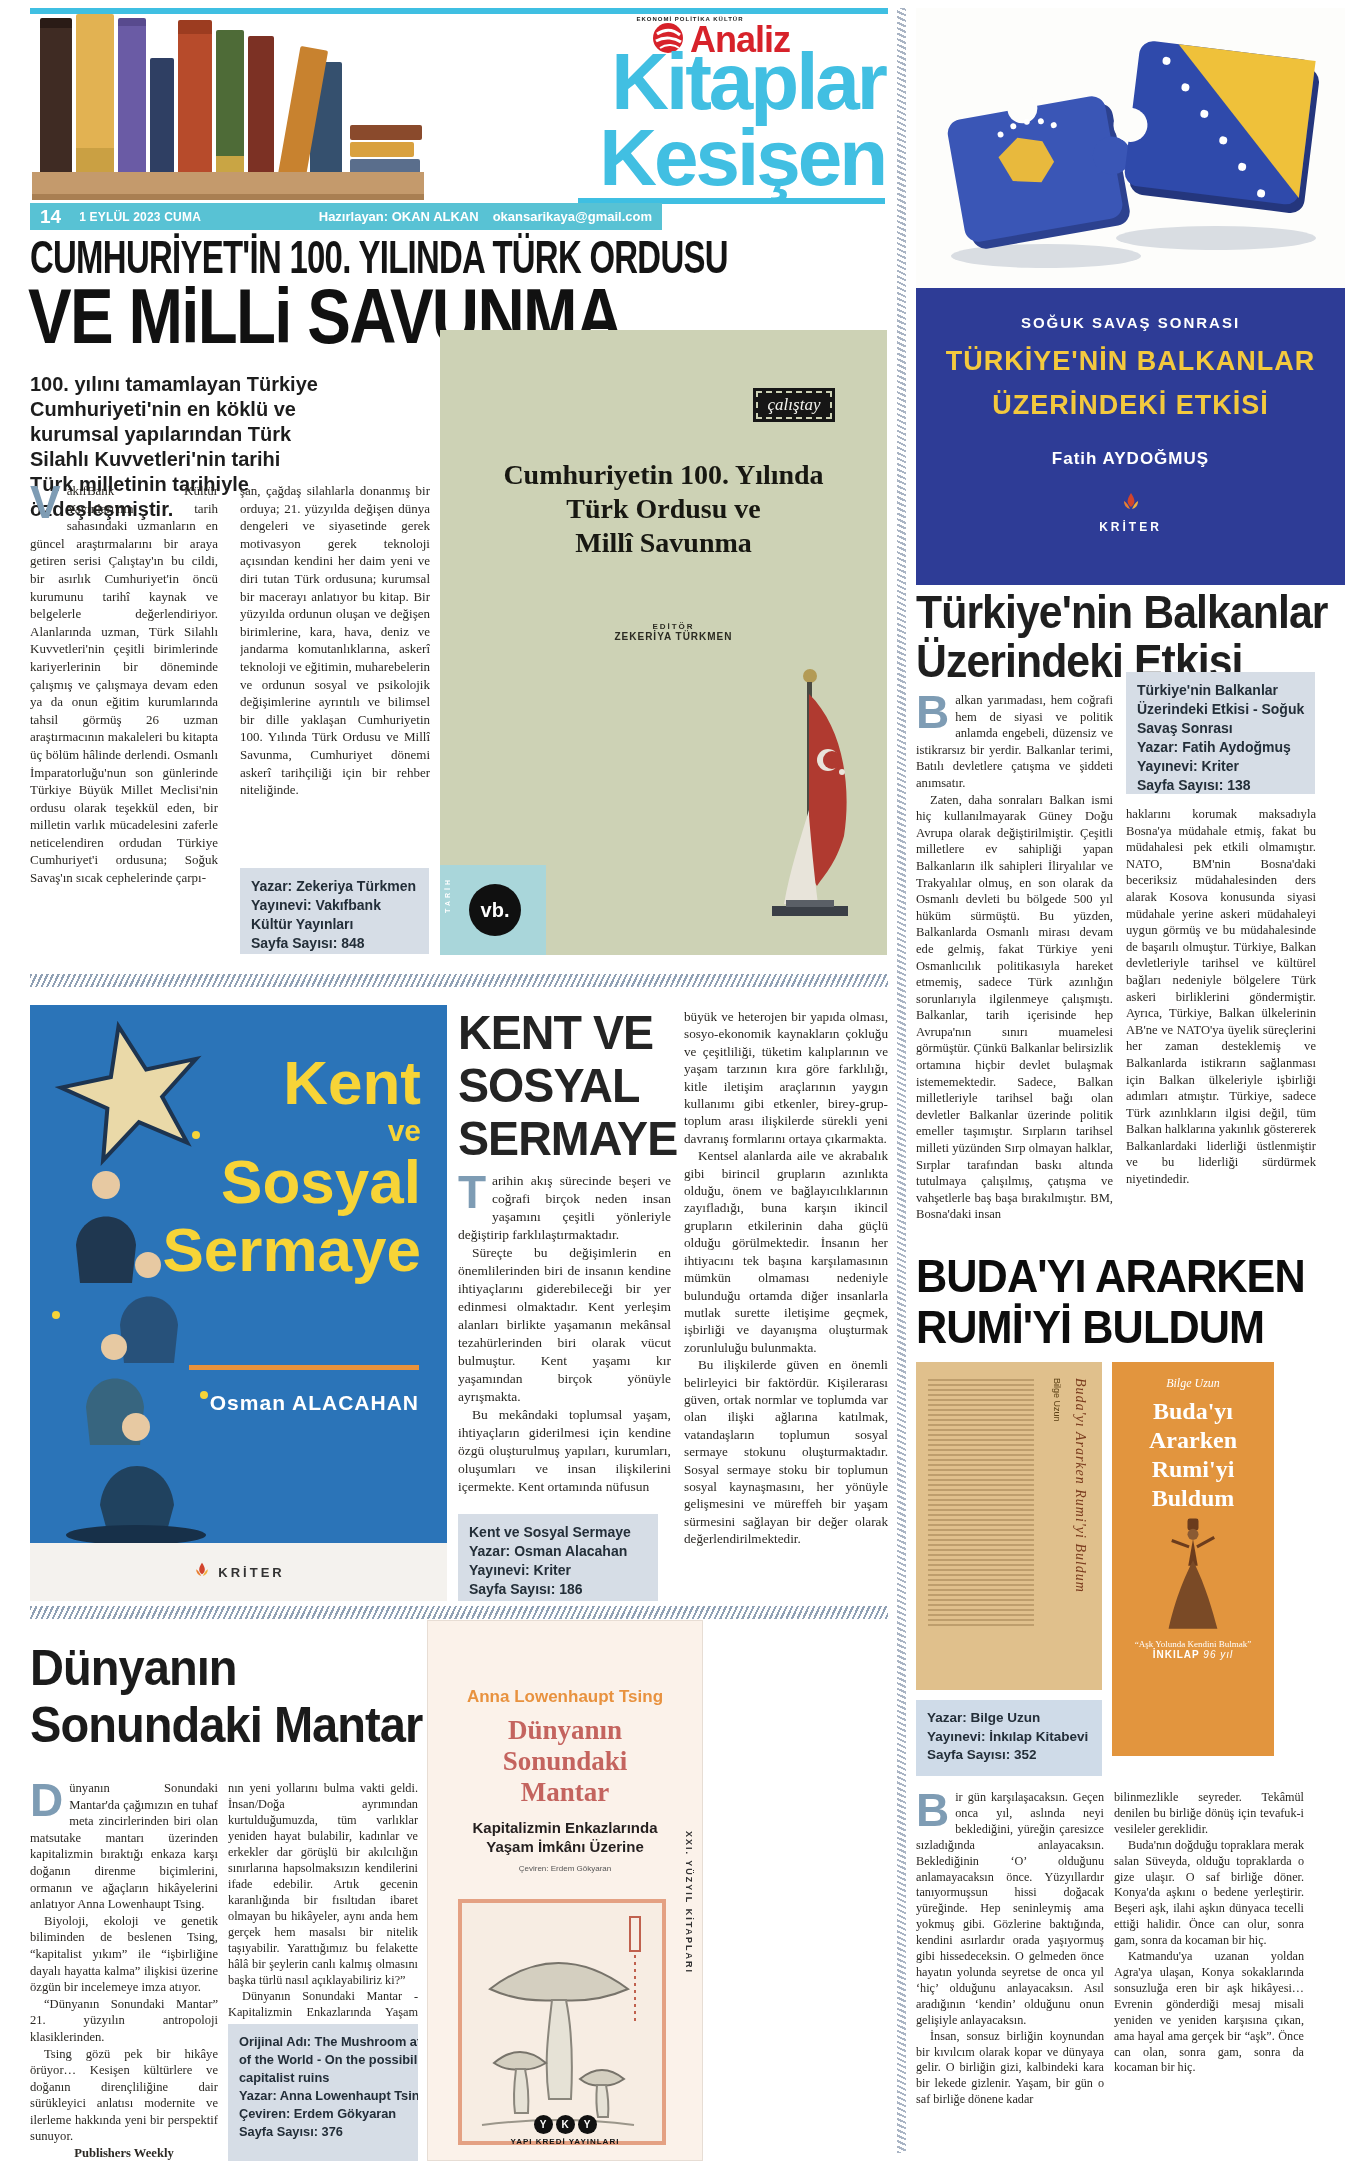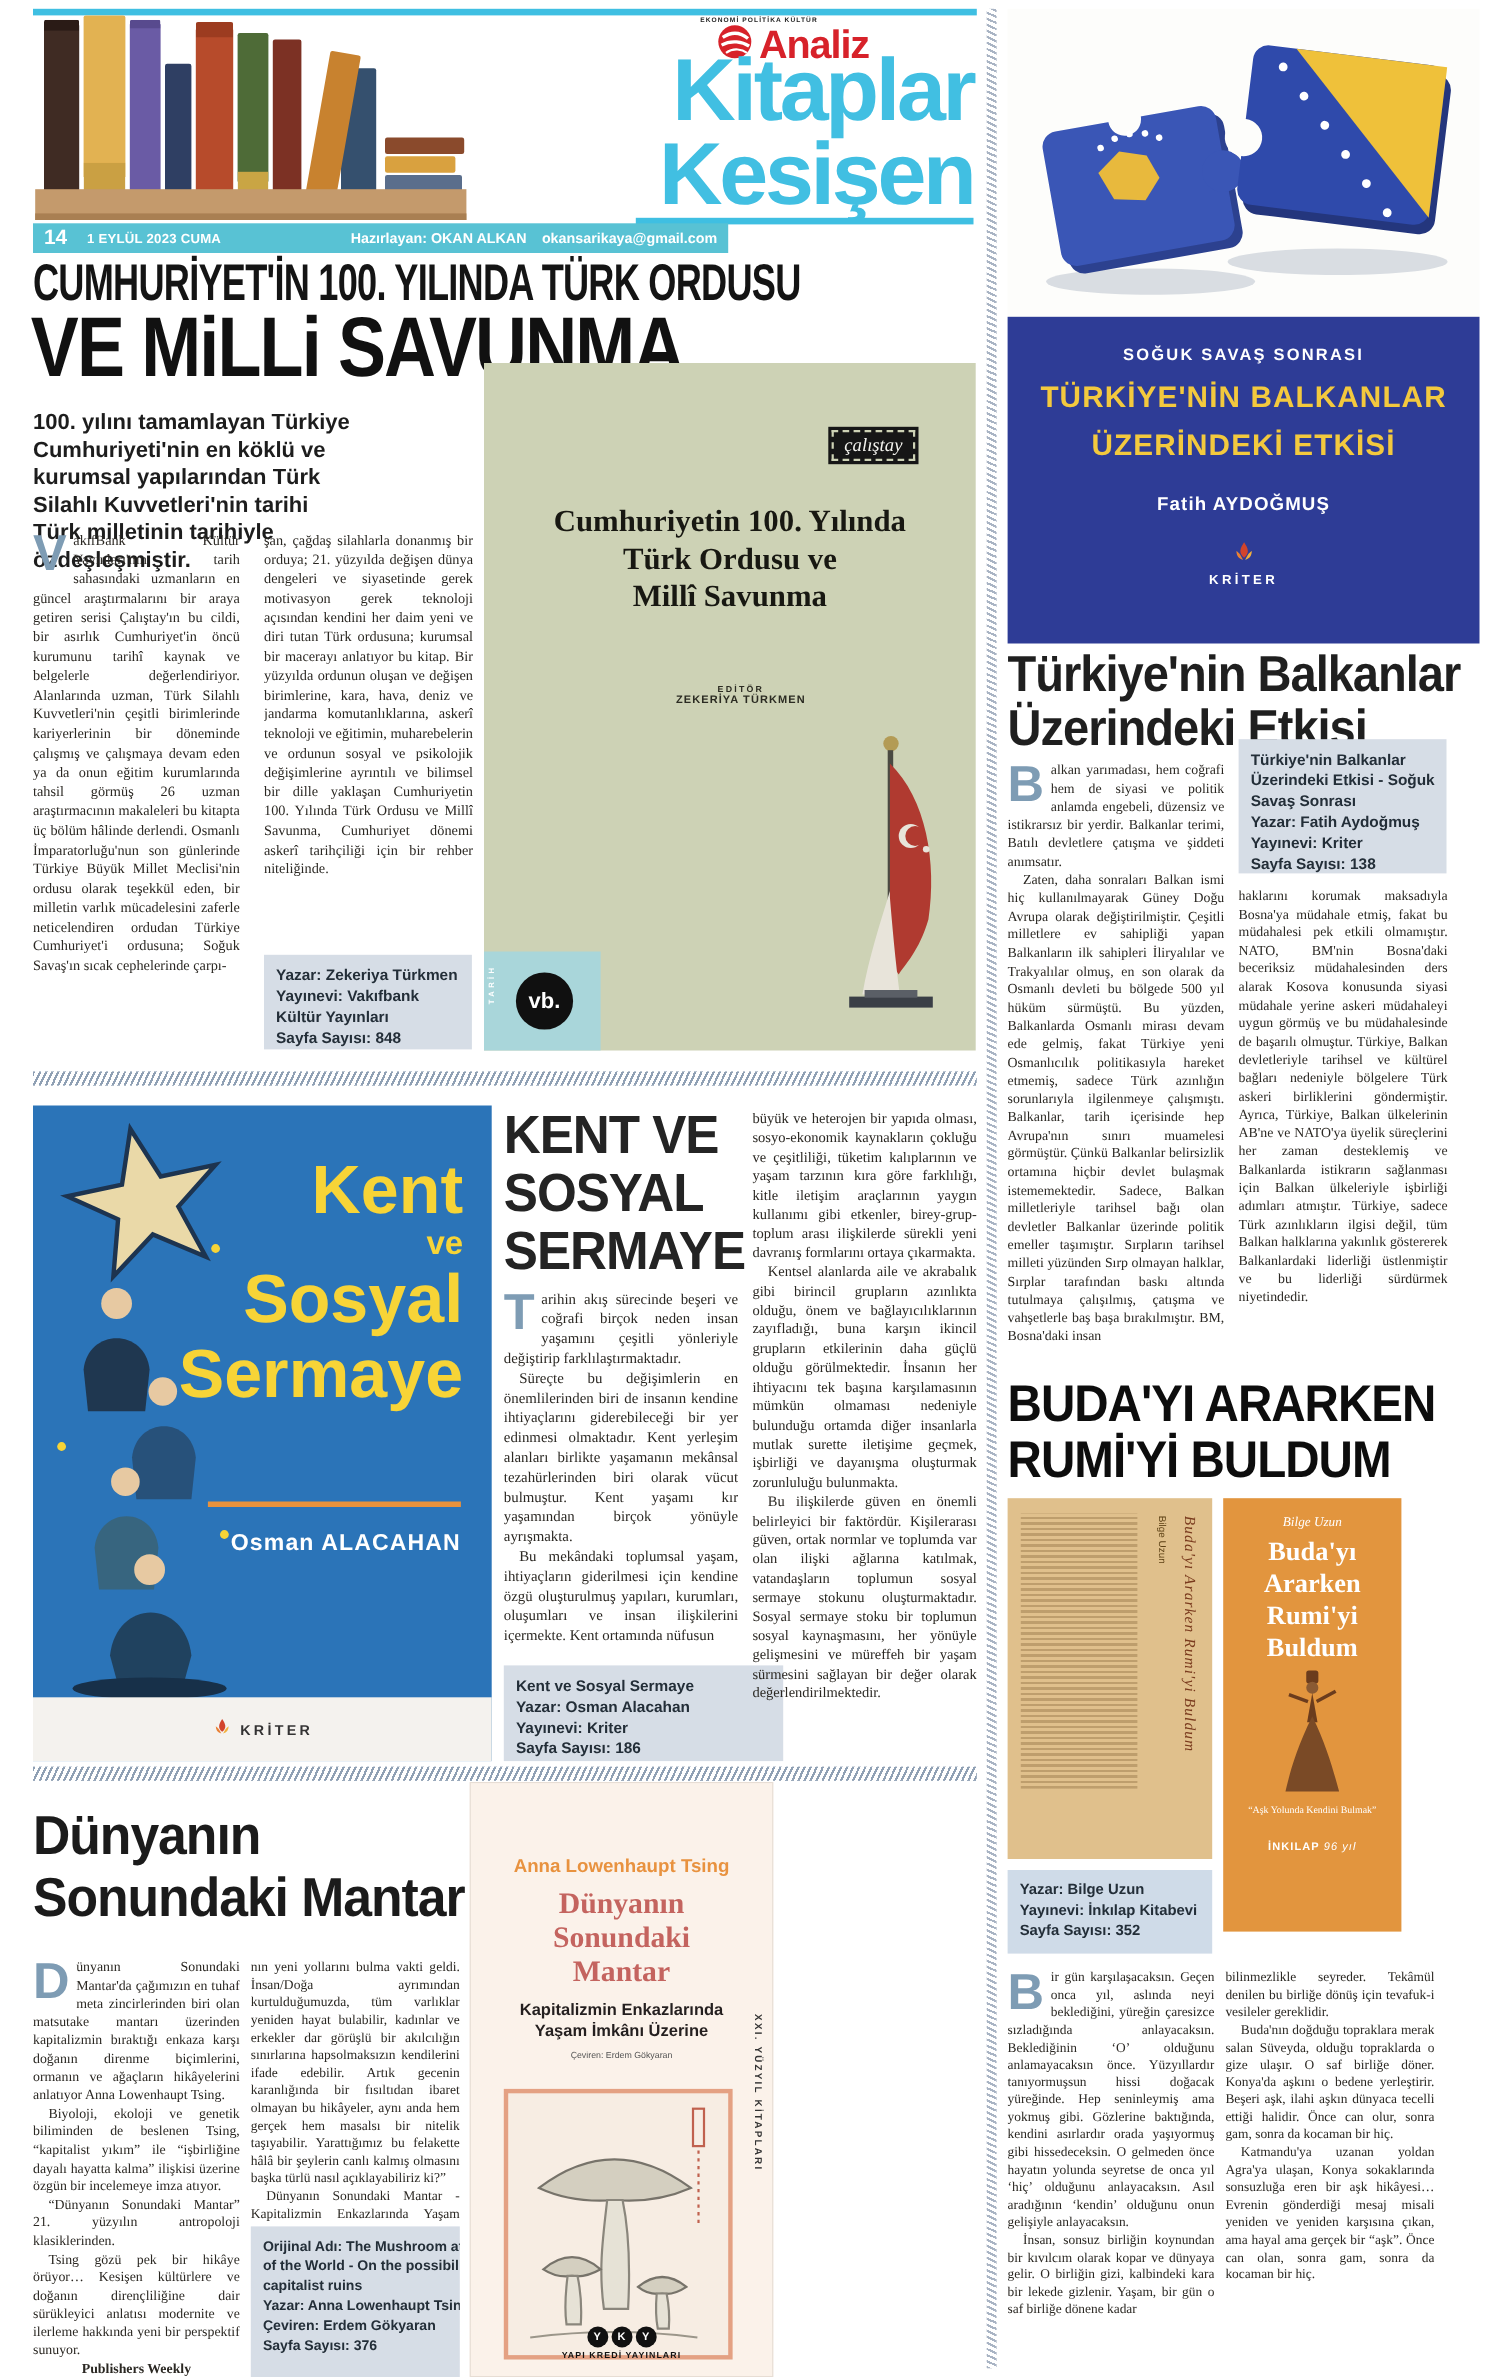--- a/index.html
+++ b/index.html
@@ -335,21 +335,21 @@
       <span style="display:block;">KENT VE</span>
       <span style="display:block;">SOSYAL</span>
       <span style="display:block;">SERMAYE</span>
     </span>
   </div>
   <div class="abs col" style="left:458px;top:1172px;width:213px;height:334px;font-size:13.5px;line-height:18px;">
     <p class="noind"><span class="dc">T</span><span>arihin akış sürecinde beşeri ve coğrafi birçok neden insan yaşamını çeşitli yönleriyle değiştirip farklılaştırmaktadır.</span></p>
     <p>Süreçte bu değişimlerin en önemlilerinden biri de insanın kendine ihtiyaçlarını giderebileceği bir yer edinmesi olmaktadır. Kent yerleşim alanları birlikte yaşamanın mekânsal tezahürlerinden biri olarak vücut bulmuştur. Kent yaşamı kır yaşamından birçok yönüyle ayrışmakta.</p>
     <p>Bu mekândaki toplumsal yaşam, ihtiyaçların giderilmesi için kendine özgü oluşturulmuş yapıları, kurumları, oluşumları ve insan ilişkilerini içermekte. Kent ortamında nüfusun</p>
   </div>
-  <div class="abs infobox" style="left:458px;top:1514px;width:254px;height:87px;">
+  <div class="abs infobox" style="left:458px;top:1514px;width:200px;height:87px;">
     <div>Kent ve Sosyal Sermaye</div>
     <div>Yazar: Osman Alacahan</div>
     <div>Yayınevi: Kriter</div>
     <div>Sayfa Sayısı: 186</div>
   </div>
   <div class="abs col" style="left:684px;top:1008px;width:204px;height:593px;font-size:13.2px;line-height:17.4px;">
     <p class="noind">büyük ve heterojen bir yapıda olması, sosyo-ekonomik kaynakların çokluğu ve çeşitliliği, tüketim kalıplarının ve yaşam tarzının kıra göre farklılığı, kitle iletişim araçlarının yaygın kullanımı gibi etkenler, birey-grup-toplum arası ilişkilerde sürekli yeni davranış formlarını ortaya çıkarmakta.</p>
     <p>Kentsel alanlarda aile ve akrabalık gibi birincil grupların azınlıkta olduğu, önem ve bağlayıcılıklarının zayıfladığı, buna karşın ikincil grupların etkilerinin daha güçlü olduğu görülmektedir. İnsanın her ihtiyacını tek başına karşılamasının mümkün olmaması nedeniyle bulunduğu ortamda diğer insanlarla mutlak surette iletişime geçmek, işbirliği ve dayanışma oluşturmak zorunluluğu bulunmakta.</p>
     <p>Bu ilişkilerde güven en önemli belirleyici bir faktördür. Kişilerarası güven, ortak normlar ve toplumda var olan ilişki ağlarına katılmak, vatandaşların toplumun sosyal sermaye stokunu oluşturmaktadır. Sosyal sermaye stoku bir toplumun sosyal kaynaşmasını, her yönüyle gelişmesini ve müreffeh bir yaşam sürmesini sağlayan bir değer olarak değerlendirilmektedir.</p>
   </div>
@@ -378,21 +378,21 @@
     <div style="margin-top:4px;">
       <svg width="70" height="118" viewBox="0 0 70 150">
         <rect x="28" y="2" width="14" height="15" rx="3" fill="#6b3c1d"></rect>
         <circle cx="35" cy="22" r="7" fill="#8a5a33"></circle>
         <path d="M35 28 L29 62 L41 62 Z" fill="#6b3c1d"></path>
         <path d="M35 55 C15 95 8 125 4 142 L66 142 C60 120 52 90 35 55Z" fill="#7a4a26"></path>
         <path d="M30 38 L8 30 M40 38 L62 26" stroke="#6b3c1d" stroke-width="4"></path>
       </svg>
     </div>
     <div class="orange-quote">“Aşk Yolunda Kendini Bulmak”</div>
-    <div class="orange-pub" style="margin-top:24px;">
+    <div class="orange-pub" style="margin-top:0;">
       <span>İNKILAP</span>
       <span style="font-weight:normal;font-style:italic;">96 yıl</span>
     </div>
   </div>
 
   <div class="abs infobox" style="left:916px;top:1700px;width:186px;height:76px;font-size:13.5px;line-height:18.5px;background:#cfdbe8;">
     <div>Yazar: Bilge Uzun</div>
     <div>Yayınevi: İnkılap Kitabevi</div>
     <div>Sayfa Sayısı: 352</div>
   </div>

